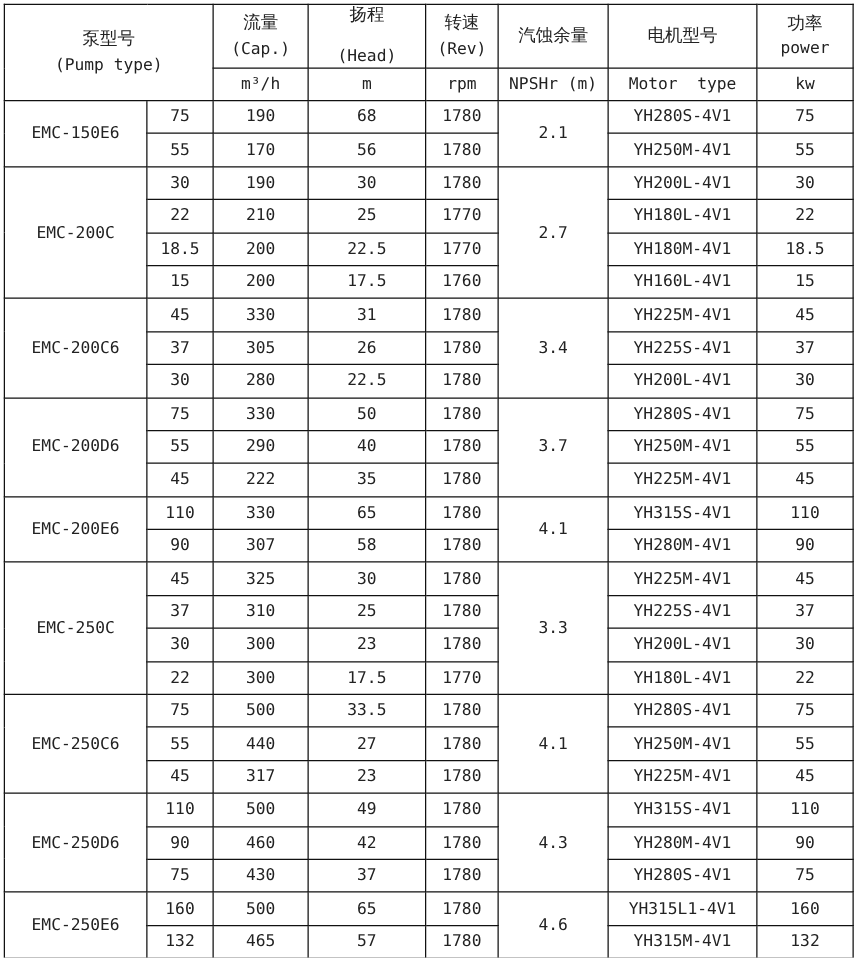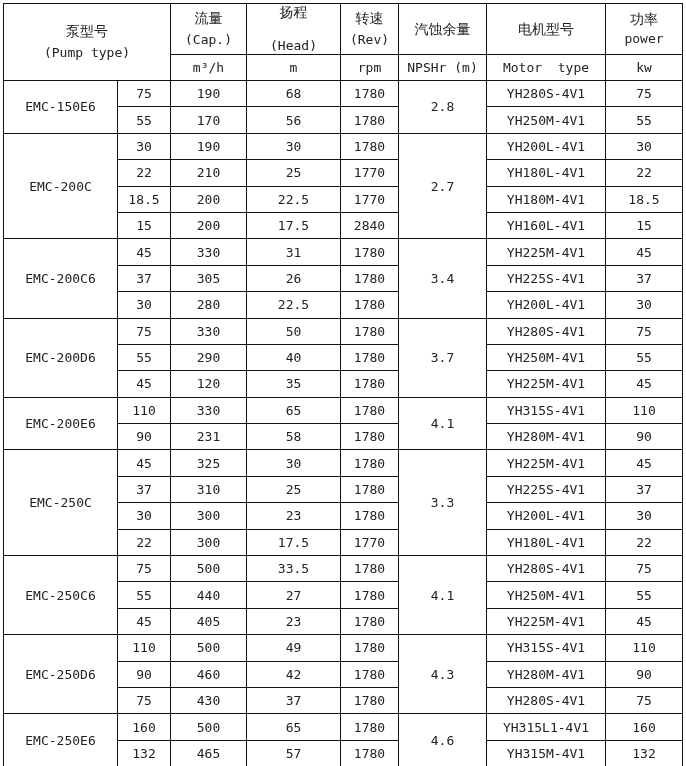--- a/index.html
+++ b/index.html
@@ -76,21 +76,21 @@
       <th>kw</th>
     </tr>
   </thead>
   <tbody id="tbody">
       <tr class="body-row">
         <td rowspan="2">EMC-150E6</td>
         <td>75</td>
         <td>190</td>
         <td>68</td>
         <td>1780</td>
-        <td rowspan="2">2.8</td>
+        <td rowspan="2">2.1</td>
         <td>YH280S-4V1</td>
         <td>75</td>
       </tr>
       <tr class="body-row">
         <td>55</td>
         <td>170</td>
         <td>56</td>
         <td>1780</td>
         <td>YH250M-4V1</td>
         <td>55</td>
@@ -118,21 +118,21 @@
         <td>200</td>
         <td>22.5</td>
         <td>1770</td>
         <td>YH180M-4V1</td>
         <td>18.5</td>
       </tr>
       <tr class="body-row">
         <td>15</td>
         <td>200</td>
         <td>17.5</td>
-        <td>2840</td>
+        <td>1760</td>
         <td>YH160L-4V1</td>
         <td>15</td>
       </tr>
       <tr class="body-row">
         <td rowspan="3">EMC-200C6</td>
         <td>45</td>
         <td>330</td>
         <td>31</td>
         <td>1780</td>
         <td rowspan="3">3.4</td>
@@ -168,39 +168,39 @@
       <tr class="body-row">
         <td>55</td>
         <td>290</td>
         <td>40</td>
         <td>1780</td>
         <td>YH250M-4V1</td>
         <td>55</td>
       </tr>
       <tr class="body-row">
         <td>45</td>
-        <td>120</td>
+        <td>222</td>
         <td>35</td>
         <td>1780</td>
         <td>YH225M-4V1</td>
         <td>45</td>
       </tr>
       <tr class="body-row">
         <td rowspan="2">EMC-200E6</td>
         <td>110</td>
         <td>330</td>
         <td>65</td>
         <td>1780</td>
         <td rowspan="2">4.1</td>
         <td>YH315S-4V1</td>
         <td>110</td>
       </tr>
       <tr class="body-row">
         <td>90</td>
-        <td>231</td>
+        <td>307</td>
         <td>58</td>
         <td>1780</td>
         <td>YH280M-4V1</td>
         <td>90</td>
       </tr>
       <tr class="body-row">
         <td rowspan="4">EMC-250C</td>
         <td>45</td>
         <td>325</td>
         <td>30</td>
@@ -246,21 +246,21 @@
       <tr class="body-row">
         <td>55</td>
         <td>440</td>
         <td>27</td>
         <td>1780</td>
         <td>YH250M-4V1</td>
         <td>55</td>
       </tr>
       <tr class="body-row">
         <td>45</td>
-        <td>405</td>
+        <td>317</td>
         <td>23</td>
         <td>1780</td>
         <td>YH225M-4V1</td>
         <td>45</td>
       </tr>
       <tr class="body-row">
         <td rowspan="3">EMC-250D6</td>
         <td>110</td>
         <td>500</td>
         <td>49</td>

